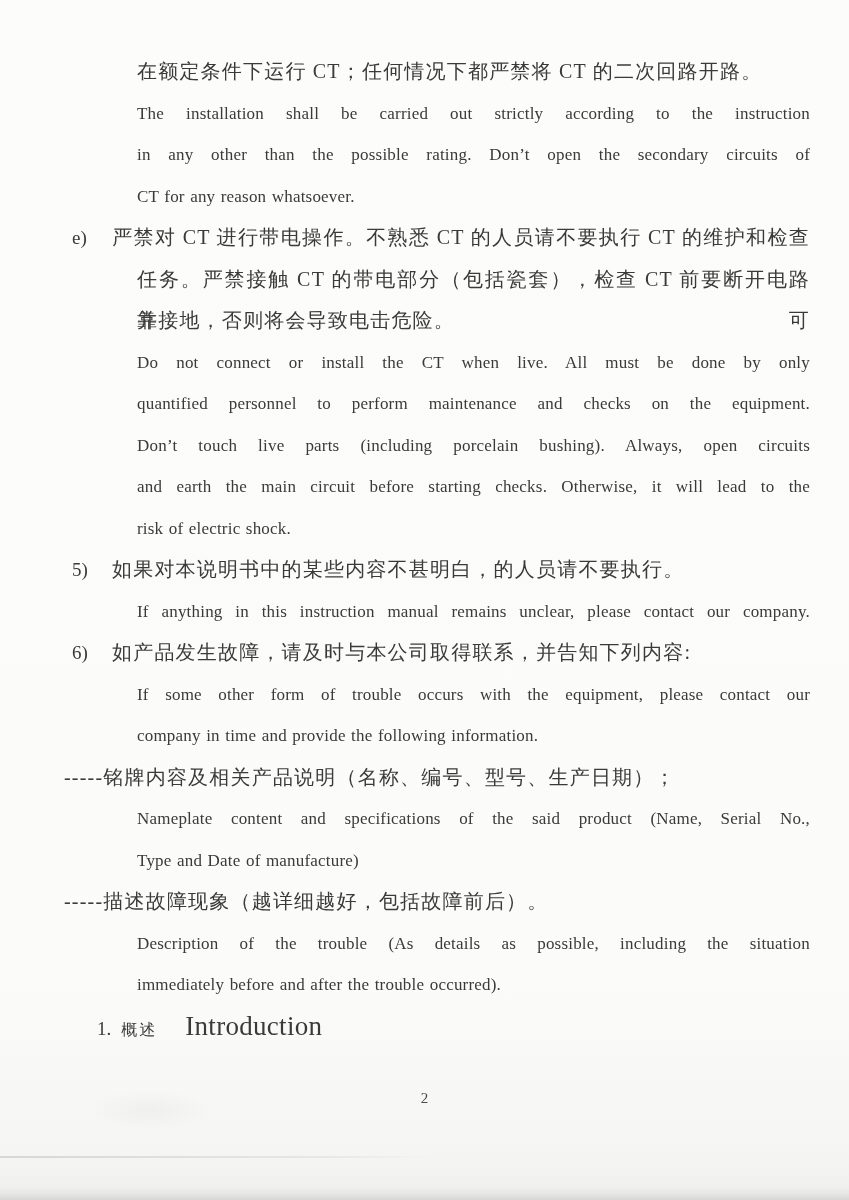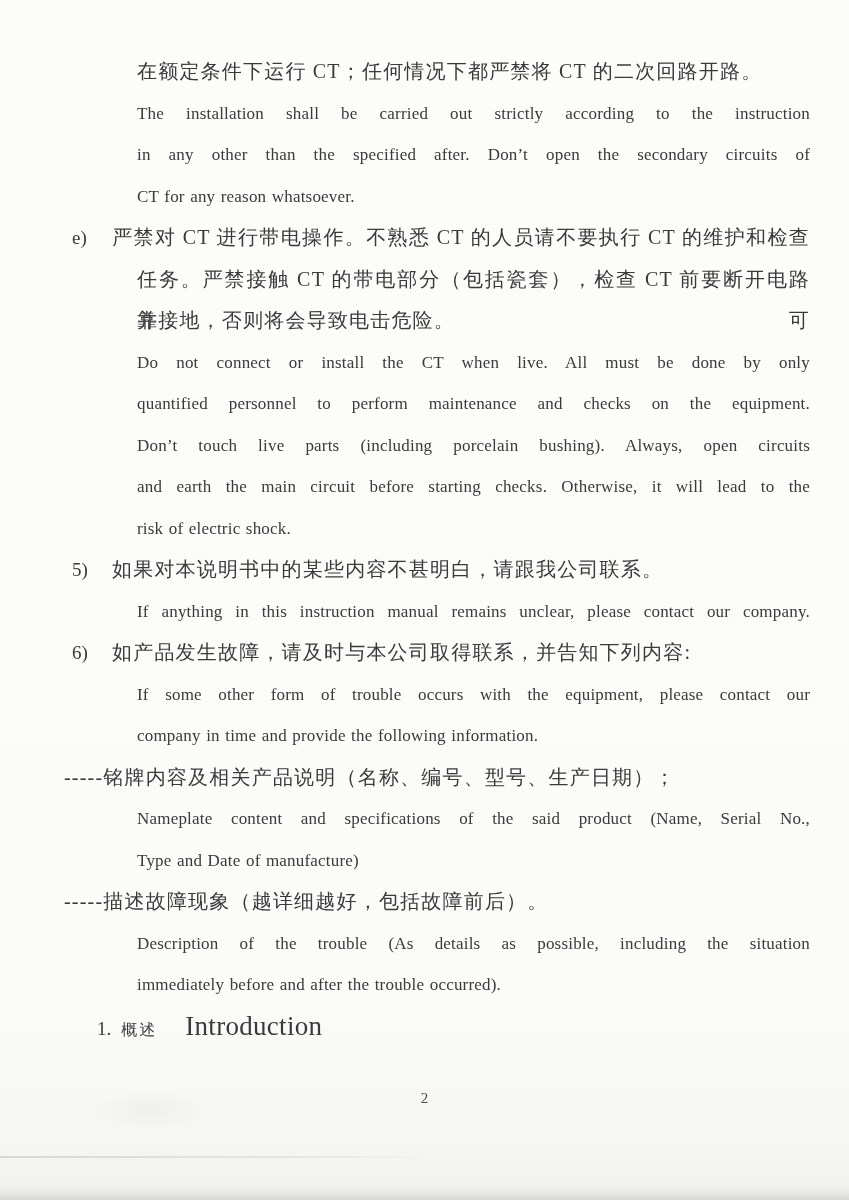--- a/index.html
+++ b/index.html
@@ -43,31 +43,31 @@
     background:radial-gradient(ellipse at center, rgba(120,120,120,0.06), rgba(120,120,120,0) 70%);
   }
 </style>
 </head>
 <body>
 
 <div class="page">
   <div class="content">
       <div class="line zh ind"><span>在额定条件下运行 CT；任何情况下都严禁将 CT 的二次回路开路。</span></div>
       <div class="line en ind just"><span>The installation shall be carried out strictly according to the instruction</span></div>
-      <div class="line en ind just"><span>in any other than the specified after. Don’t open the secondary circuits of</span></div>
+      <div class="line en ind just"><span>in any other than the possible rating. Don’t open the secondary circuits of</span></div>
       <div class="line en ind"><span>CT for any reason whatsoever.</span></div>
       <div class="line zh hang just"><span class="label">e)</span><span>严禁对 CT 进行带电操作。不熟悉 CT 的人员请不要执行 CT 的维护和检查</span></div>
       <div class="line zh ind just"><span>任务。严禁接触 CT 的带电部分（包括瓷套），检查 CT 前要断开电路并可</span></div>
       <div class="line zh ind"><span>靠接地，否则将会导致电击危险。</span></div>
       <div class="line en ind just"><span>Do not connect or install the CT when live. All must be done by only</span></div>
       <div class="line en ind just"><span>quantified personnel to perform maintenance and checks on the equipment.</span></div>
       <div class="line en ind just"><span>Don’t touch live parts (including porcelain bushing). Always, open circuits</span></div>
       <div class="line en ind just"><span>and earth the main circuit before starting checks. Otherwise, it will lead to the</span></div>
       <div class="line en ind"><span>risk of electric shock.</span></div>
-      <div class="line zh hang"><span class="label">5)</span><span>如果对本说明书中的某些内容不甚明白，请跟我公司联系。</span></div>
+      <div class="line zh hang"><span class="label">5)</span><span>如果对本说明书中的某些内容不甚明白，的人员请不要执行。</span></div>
       <div class="line en ind just"><span>If anything in this instruction manual remains unclear, please contact our company.</span></div>
       <div class="line zh hang"><span class="label">6)</span><span>如产品发生故障，请及时与本公司取得联系，并告知下列内容:</span></div>
       <div class="line en ind just"><span>If some other form of trouble occurs with the equipment, please contact our</span></div>
       <div class="line en ind"><span>company in time and provide the following information.</span></div>
       <div class="line zh dash"><span>-----铭牌内容及相关产品说明（名称、编号、型号、生产日期）；</span></div>
       <div class="line en ind just"><span>Nameplate content and specifications of the said product (Name, Serial No.,</span></div>
       <div class="line en ind"><span>Type and Date of manufacture)</span></div>
       <div class="line zh dash"><span>-----描述故障现象（越详细越好，包括故障前后）。</span></div>
       <div class="line en ind just"><span>Description of the trouble (As details as possible, including the situation</span></div>
       <div class="line en ind"><span>immediately before and after the trouble occurred).</span></div>

